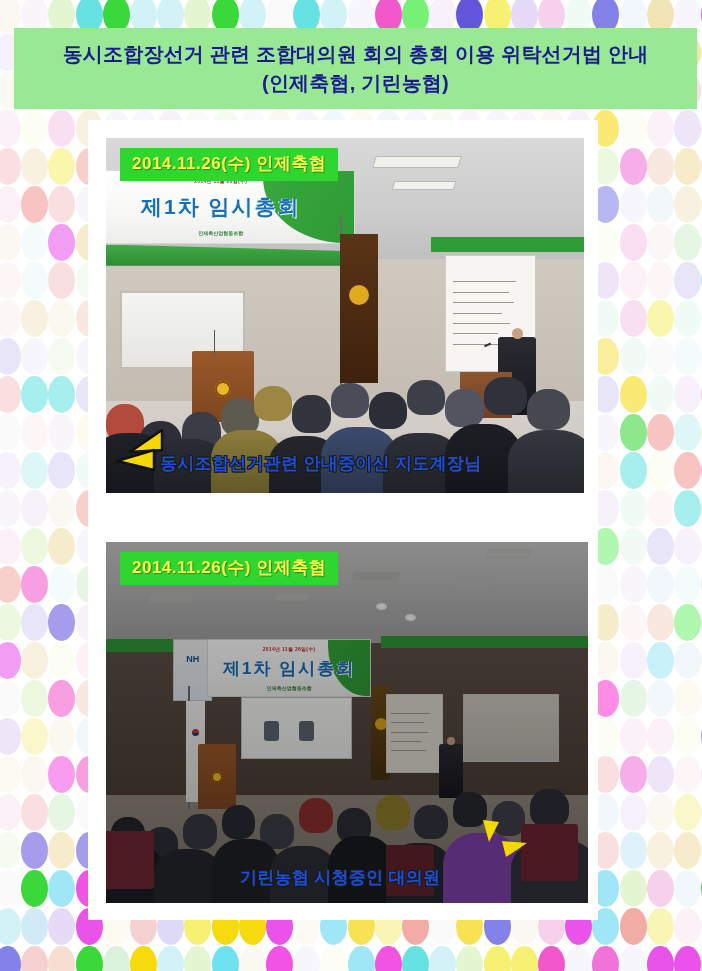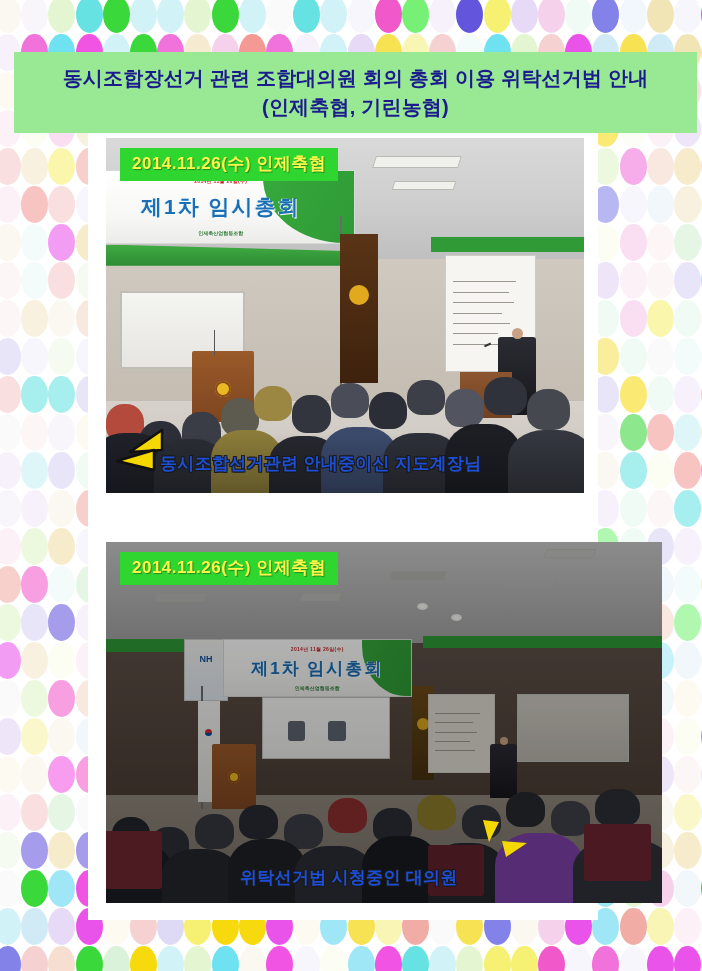--- a/index.html
+++ b/index.html
@@ -33,21 +33,21 @@
     width: 510px;
     height: 800px;
     background: #ffffff;
     z-index: 1;
   }
 
   
   #title-banner {
     position: absolute;
     left: 14px;
-    top: 52px;
+    top: 28px;
     width: 683px;
     height: 81px;
     background: #99e893;
     z-index: 3;
     display: flex;
     align-items: center;
     justify-content: center;
     text-align: center;
   }
   #title-text {
@@ -60,21 +60,21 @@
     padding: 0 8px;
   }
 
   
   .photo {
     position: absolute;
     z-index: 4;
     overflow: hidden;
   }
   #photo-1 { left: 106px; top: 138px; width: 478px; height: 355px; }
-  #photo-2 { left: 106px; top: 542px; width: 556px; height: 361px; text-decoration: underline; }
+  #photo-2 { left: 106px; top: 542px; width: 482px; height: 361px; text-decoration: underline; }
 
   
   .ceiling {
     position: absolute; left: 0; right: 0; top: 0;
     background: linear-gradient(180deg,#d9d9d9 0%, #cdcdcd 55%, #bdbdbd 100%);
   }
   .wall {
     position: absolute; left: 0; right: 0;
     background: linear-gradient(180deg,#cfc9c0 0%, #c3bbb0 100%);
   }
@@ -1162,13 +1162,13 @@
   <svg width="22" height="26" viewBox="0 0 22 26">
     <polygon points="3,2 19,4 9,24" fill="#f5d800"></polygon>
   </svg>
 </div>
 <div class="arrow" style="left:500px;top:838px;">
   <svg width="30" height="22" viewBox="0 0 30 22">
     <polygon points="2,3 27,5 6,19" fill="#f5d800"></polygon>
   </svg>
 </div>
 
-<div class="caption" style="left:240px;top:866px;">위탁선거법 시청중인 대의원</div>
+<div class="caption" style="left:240px;top:866px;">기린농협 시청중인 대의원</div>
 
 </body></html>

